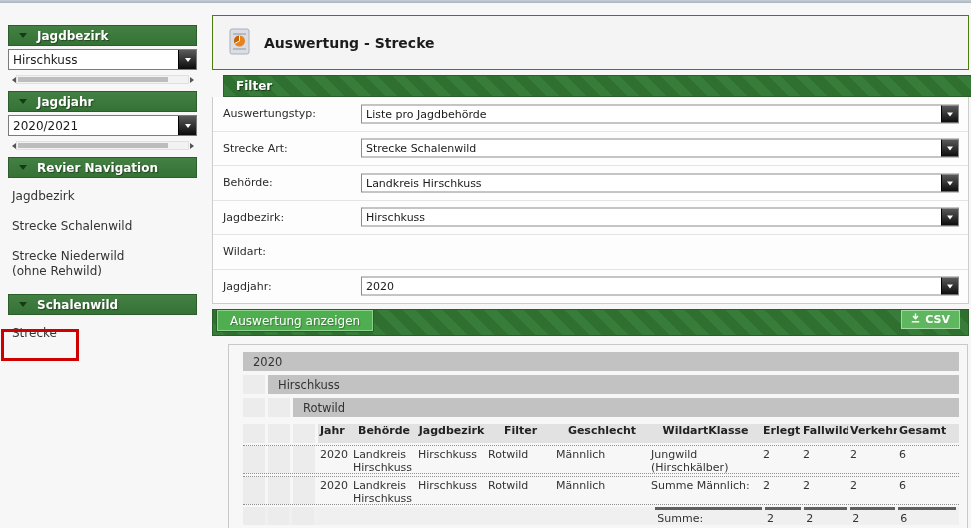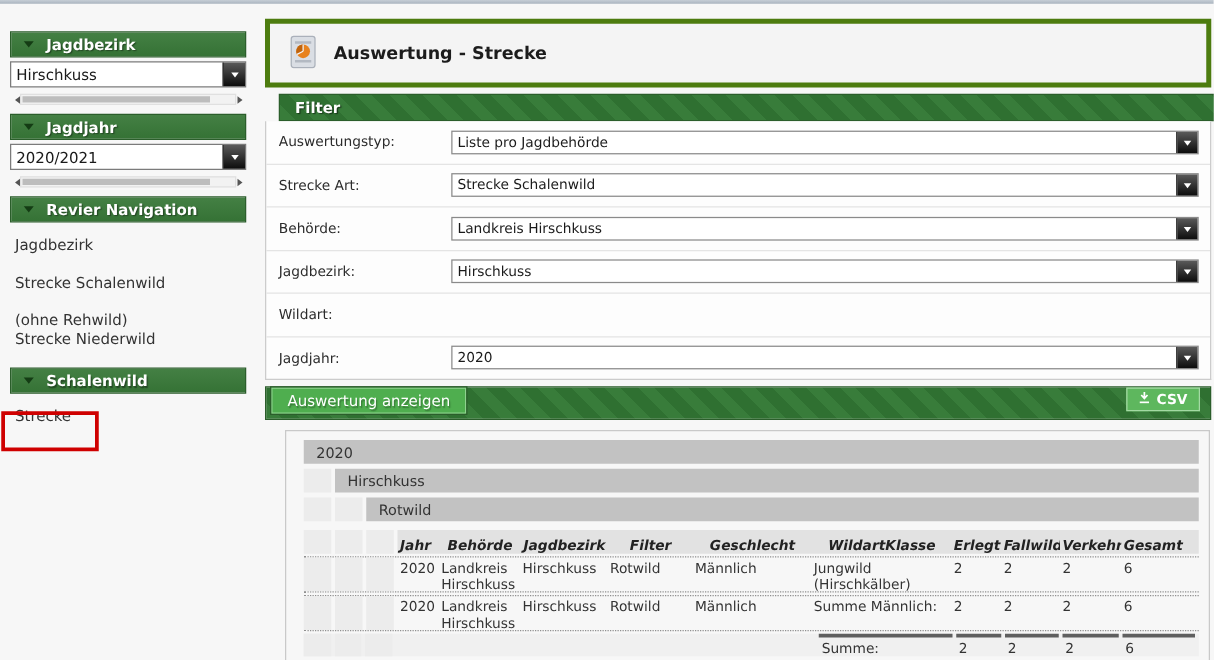--- a/index.html
+++ b/index.html
@@ -34,21 +34,21 @@
   .tri-r { width:0; height:0; border:3px solid transparent; border-left:4px solid #555; }
   .hscroll .track { flex:1; height:9px; background:#f2f2f2; border:1px solid #e0e0e0; position:relative; }
   .hscroll .thumb { position:absolute; left:1px; top:1px; height:5px; width:88%; background:#bdbdbd; cursor:pointer; }
   .nav-item { font-size:12px; color:#333; padding:8px 0 7px 4px; line-height:15px; cursor:pointer; }
   .section-gap { height:8px; }
   .red-box { position:absolute; left:1px; top:329px; width:78px; height:32px;
     border:3px solid #cf0000; pointer-events:none; }
 
   
   .main-header { position:absolute; left:212px; top:15px; width:757px; height:55px;
-    background:#f4f4f4; border:4px solid #4d7c0f; display:flex; align-items:center; }
+    background:#f4f4f4; border:1px solid #4d7c0f; display:flex; align-items:center; }
   .main-header .doc-icon { margin:0 14px 0 16px; }
   .main-title { font-size:14px; font-weight:bold; color:#1c1c1c; }
 
   .stripes { background:repeating-linear-gradient(45deg,#387c3a 0 9px,#2f7031 9px 19px);
     border:1px solid #2b5e2b; }
   .filter-bar { position:absolute; left:223px; top:75px; width:815px; height:22px;
     display:flex; align-items:center; }
   .bar-label { color:#fff; font-weight:bold; font-size:12px; padding-left:12px;
     text-shadow:1px 1px 1px rgba(0,0,0,.55); }
 
@@ -75,21 +75,21 @@
     background:#5eb75e; border:1px solid #a3daa3; color:#fff; font-size:11px; font-weight:bold;
     font-family:inherit; cursor:pointer; display:flex; align-items:center; gap:5px; }
 
   
   .results { position:absolute; left:228px; top:344px; width:740px; height:200px;
     background:#f7f7f7; border:1px solid #c9c9c9; }
   .trow { position:absolute; left:14px; width:716px; display:flex; }
   .ind { width:22px; margin-right:3px; background:#ececec; align-self:stretch; }
   .gbar { flex:1; background:#c2c2c2; display:flex; align-items:center;
     padding-left:10px; color:#333; font-size:11.5px; }
-  .hband { flex:1; background:#e2e2e2; display:flex; align-items:flex-end; font-weight:bold; color:#222;font-style:italic; }
+  .hband { flex:1; background:#e2e2e2; display:flex; align-items:flex-start; font-weight:bold; color:#222; }
   .cell { padding:2px 1px 2px 2px; overflow:hidden; line-height:13px; }
   .c-jahr{width:33px;} .c-beh{width:65px;} .c-jbz{width:70px;} .c-wld{width:68px;}
   .c-ges{width:95px;} .c-kls{width:112px;} .c-erl{width:40px;} .c-fal{width:47px;}
   .c-ver{width:49px;} .c-gst{width:62px;}
   .hband .cell { padding-top:0; padding-bottom:0; }
   .hc { text-align:center; }
   .drow { border-top:1px dotted #8f8f8f; border-bottom:1px dotted #8f8f8f; align-items:flex-start; }
   .drow .cell { padding-top:2px; }
   .sumrow { background:#f0f0f0; }
   .sumrow .thick { border-top:3px solid #5f5f5f; }
@@ -148,22 +148,22 @@
       </span>
   </div>
 
   <div class="side-header">
     <span class="collapse"></span>
     <span>Revier Navigation</span>
   </div>
   <div class="nav-item">Jagdbezirk</div>
   <div class="nav-item">Strecke Schalenwild</div>
   <div class="nav-item">
+    <div>Strecke Niederwild</div>
     <div>(ohne Rehwild)</div>
-    <div>Strecke Niederwild</div>
   </div>
   <div class="section-gap"></div>
 
   <div class="side-header">
     <span class="collapse"></span>
     <span>Schalenwild</span>
   </div>
   <div class="nav-item">Strecke</div>
 </div>
 

